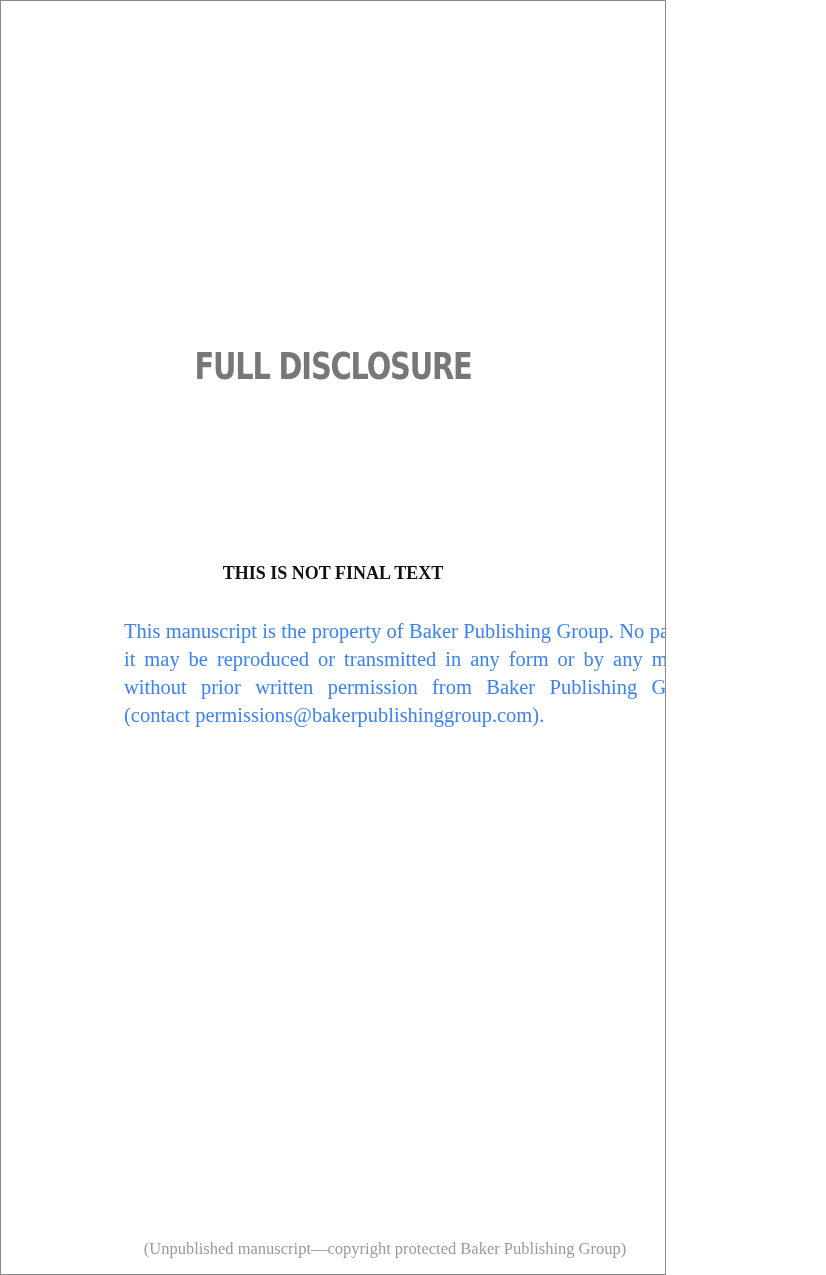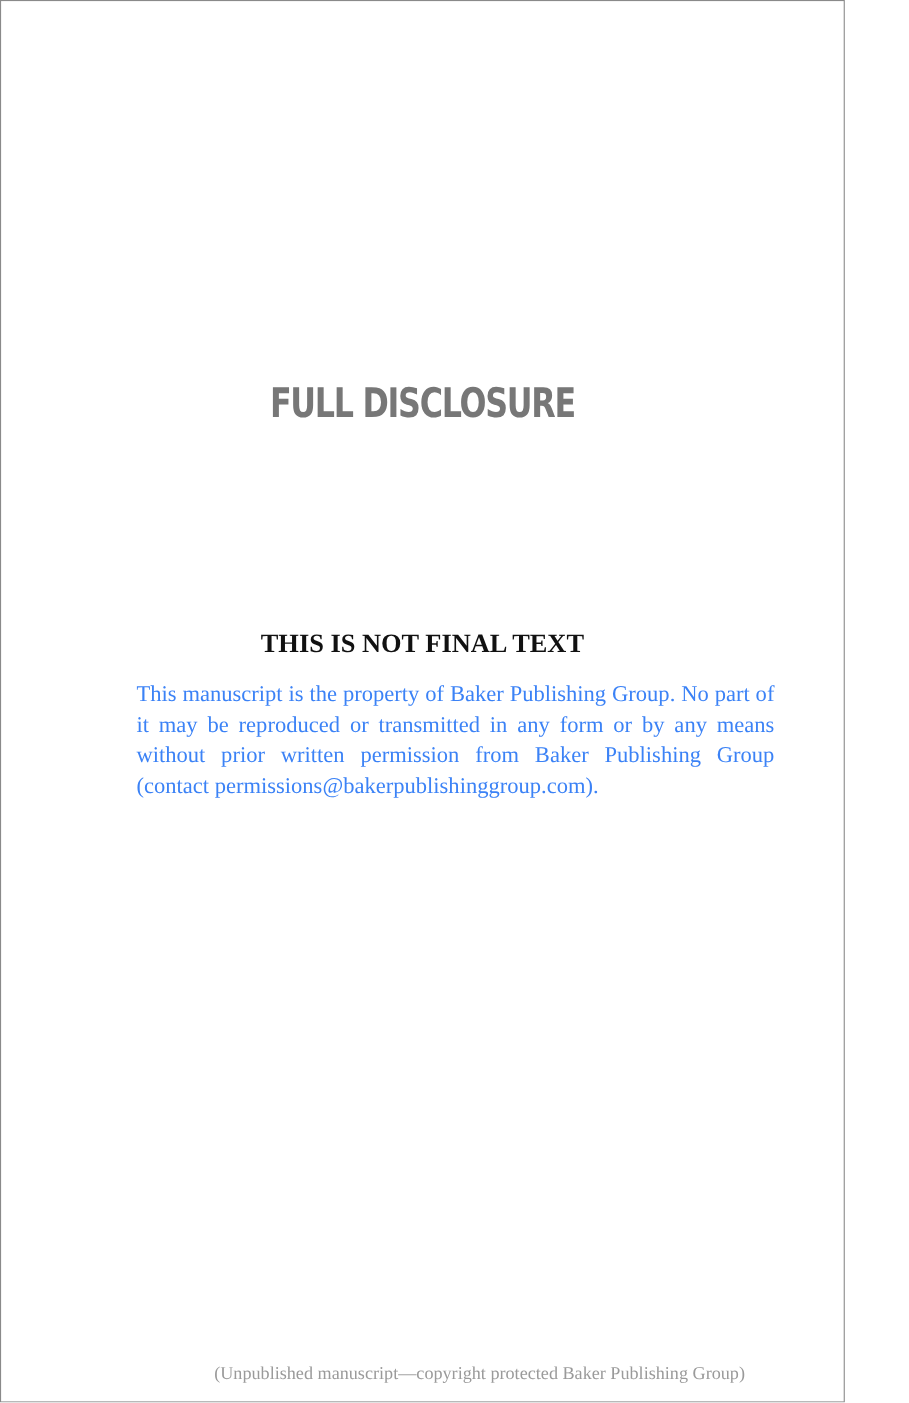--- a/index.html
+++ b/index.html
@@ -1,18 +1,18 @@
 <!DOCTYPE html>
 <html><head>
   <meta charset="utf-8">
   <style>
     html, body { margin: 0; padding: 0; background: #ffffff; }
     .page {
       position: relative;
-      width: 768px;
+      width: 666px;
       height: 1275px;
       box-sizing: border-box;
       border: 1px solid #8a8a8a;
       background: #ffffff;
       overflow: hidden;
     }
     .title {
       position: absolute;
       left: 0; right: 0;
       top: 342px;
@@ -22,25 +22,25 @@
       font-size: 37px;
       letter-spacing: -1.5px;
       color: #777777;
       transform: scaleX(0.78);
       transform-origin: center;
       line-height: 48px;
     }
     .notice {
       position: absolute;
       left: 0; right: 0;
-      top: 571px;
+      top: 558px;
       text-align: center;
       font-family: "Liberation Serif", serif;
       font-weight: bold;
-      font-size: 24px;
+      font-size: 18px;
       color: #111111;
       line-height: 28px;
     }
     .para {
       position: absolute;
       left: 123px;
       width: 580px;
       font-family: "Liberation Serif", serif;
       font-size: 20.5px;
       line-height: 28px;

